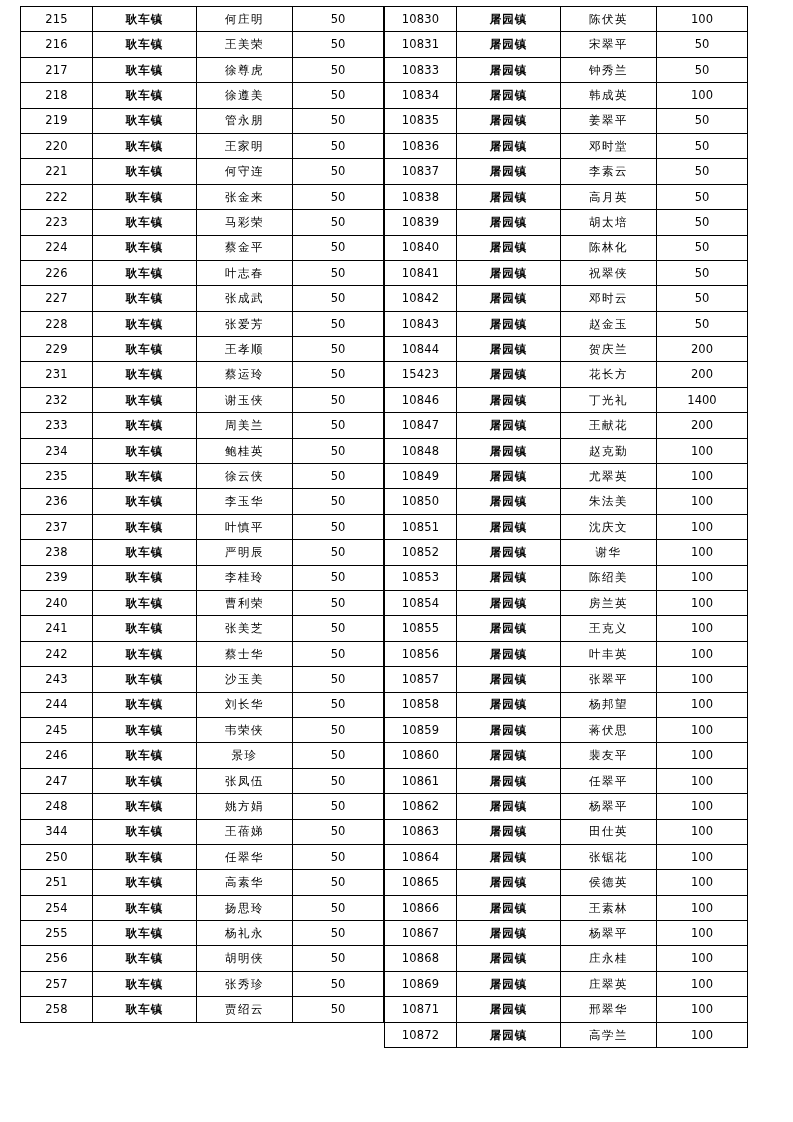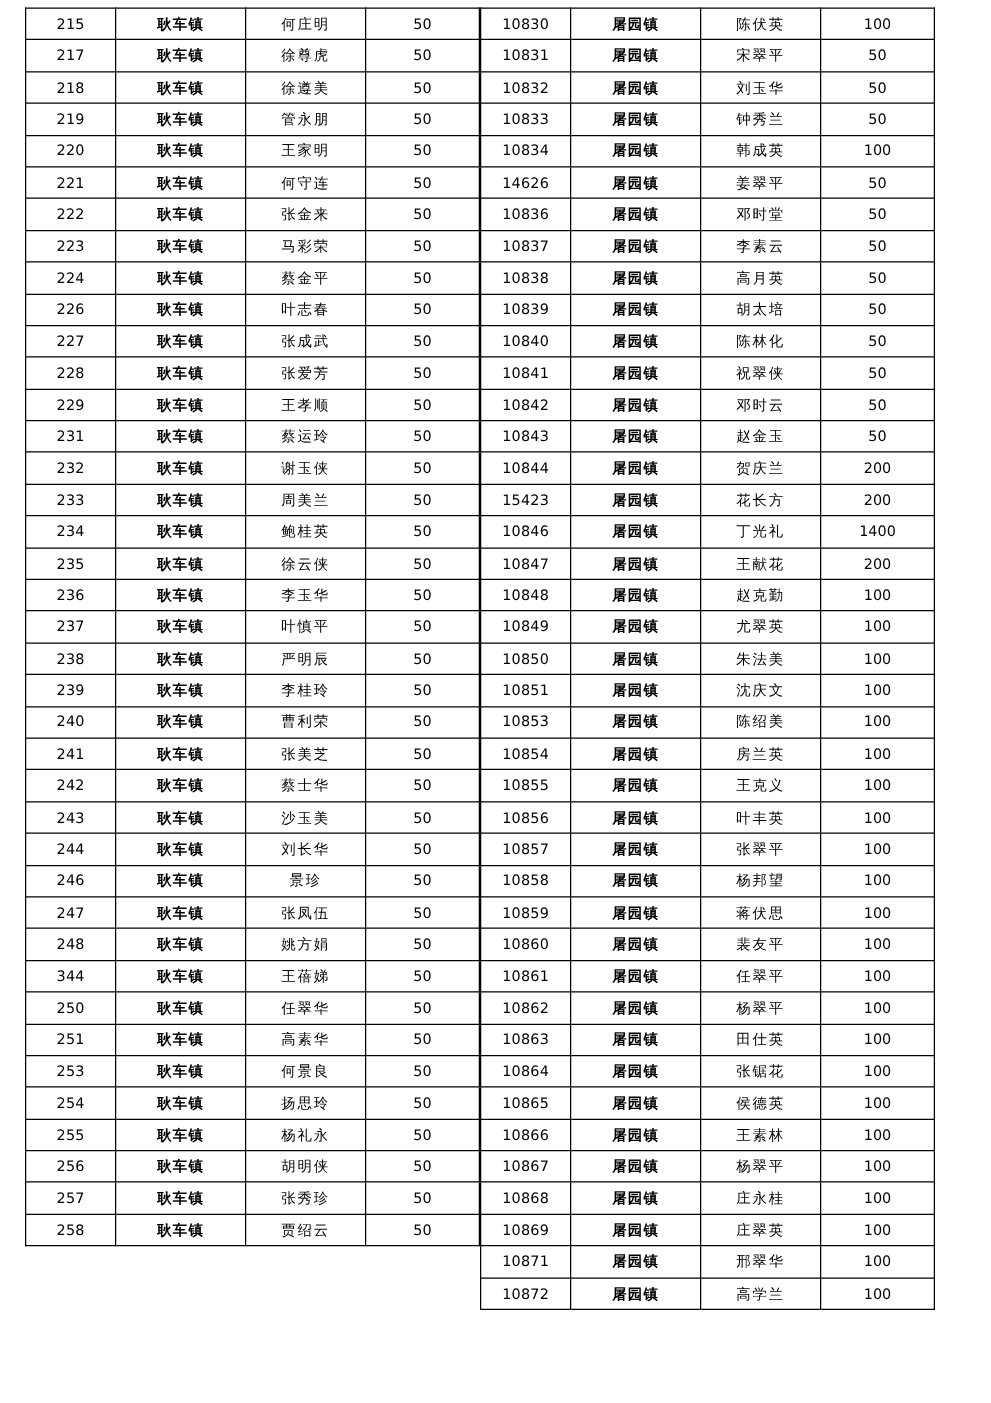--- a/index.html
+++ b/index.html
@@ -63,20 +63,26 @@
         <col class="c-amt">
     </colgroup>
     <tbody id="left-tbody">
         <tr>
           <td class="cell-id">215</td>
           <td class="cell-town">耿车镇</td>
           <td class="cell-name">何庄明</td>
           <td class="cell-amt">50</td>
         </tr>
         <tr>
+          <td class="cell-id">216</td>
+          <td class="cell-town">耿车镇</td>
+          <td class="cell-name">王美荣</td>
+          <td class="cell-amt">50</td>
+        </tr>
+        <tr>
           <td class="cell-id">217</td>
           <td class="cell-town">耿车镇</td>
           <td class="cell-name">徐尊虎</td>
           <td class="cell-amt">50</td>
         </tr>
         <tr>
           <td class="cell-id">218</td>
           <td class="cell-town">耿车镇</td>
           <td class="cell-name">徐遵美</td>
           <td class="cell-amt">50</td>
@@ -219,20 +225,26 @@
           <td class="cell-name">沙玉美</td>
           <td class="cell-amt">50</td>
         </tr>
         <tr>
           <td class="cell-id">244</td>
           <td class="cell-town">耿车镇</td>
           <td class="cell-name">刘长华</td>
           <td class="cell-amt">50</td>
         </tr>
         <tr>
+          <td class="cell-id">245</td>
+          <td class="cell-town">耿车镇</td>
+          <td class="cell-name">韦荣侠</td>
+          <td class="cell-amt">50</td>
+        </tr>
+        <tr>
           <td class="cell-id">246</td>
           <td class="cell-town">耿车镇</td>
           <td class="cell-name">景珍</td>
           <td class="cell-amt">50</td>
         </tr>
         <tr>
           <td class="cell-id">247</td>
           <td class="cell-town">耿车镇</td>
           <td class="cell-name">张凤伍</td>
           <td class="cell-amt">50</td>
@@ -252,26 +264,20 @@
         <tr>
           <td class="cell-id">250</td>
           <td class="cell-town">耿车镇</td>
           <td class="cell-name">任翠华</td>
           <td class="cell-amt">50</td>
         </tr>
         <tr>
           <td class="cell-id">251</td>
           <td class="cell-town">耿车镇</td>
           <td class="cell-name">高素华</td>
-          <td class="cell-amt">50</td>
-        </tr>
-        <tr>
-          <td class="cell-id">253</td>
-          <td class="cell-town">耿车镇</td>
-          <td class="cell-name">何景良</td>
           <td class="cell-amt">50</td>
         </tr>
         <tr>
           <td class="cell-id">254</td>
           <td class="cell-town">耿车镇</td>
           <td class="cell-name">扬思玲</td>
           <td class="cell-amt">50</td>
         </tr>
         <tr>
           <td class="cell-id">255</td>
@@ -314,39 +320,33 @@
           <td class="cell-name">陈伏英</td>
           <td class="cell-amt">100</td>
         </tr>
         <tr>
           <td class="cell-id">10831</td>
           <td class="cell-town">屠园镇</td>
           <td class="cell-name">宋翠平</td>
           <td class="cell-amt">50</td>
         </tr>
         <tr>
-          <td class="cell-id">10832</td>
-          <td class="cell-town">屠园镇</td>
-          <td class="cell-name">刘玉华</td>
-          <td class="cell-amt">50</td>
-        </tr>
-        <tr>
           <td class="cell-id">10833</td>
           <td class="cell-town">屠园镇</td>
           <td class="cell-name">钟秀兰</td>
           <td class="cell-amt">50</td>
         </tr>
         <tr>
           <td class="cell-id">10834</td>
           <td class="cell-town">屠园镇</td>
           <td class="cell-name">韩成英</td>
           <td class="cell-amt">100</td>
         </tr>
         <tr>
-          <td class="cell-id">14626</td>
+          <td class="cell-id">10835</td>
           <td class="cell-town">屠园镇</td>
           <td class="cell-name">姜翠平</td>
           <td class="cell-amt">50</td>
         </tr>
         <tr>
           <td class="cell-id">10836</td>
           <td class="cell-town">屠园镇</td>
           <td class="cell-name">邓时堂</td>
           <td class="cell-amt">50</td>
         </tr>
@@ -431,20 +431,26 @@
         <tr>
           <td class="cell-id">10850</td>
           <td class="cell-town">屠园镇</td>
           <td class="cell-name">朱法美</td>
           <td class="cell-amt">100</td>
         </tr>
         <tr>
           <td class="cell-id">10851</td>
           <td class="cell-town">屠园镇</td>
           <td class="cell-name">沈庆文</td>
+          <td class="cell-amt">100</td>
+        </tr>
+        <tr>
+          <td class="cell-id">10852</td>
+          <td class="cell-town">屠园镇</td>
+          <td class="cell-name">谢华</td>
           <td class="cell-amt">100</td>
         </tr>
         <tr>
           <td class="cell-id">10853</td>
           <td class="cell-town">屠园镇</td>
           <td class="cell-name">陈绍美</td>
           <td class="cell-amt">100</td>
         </tr>
         <tr>
           <td class="cell-id">10854</td>

